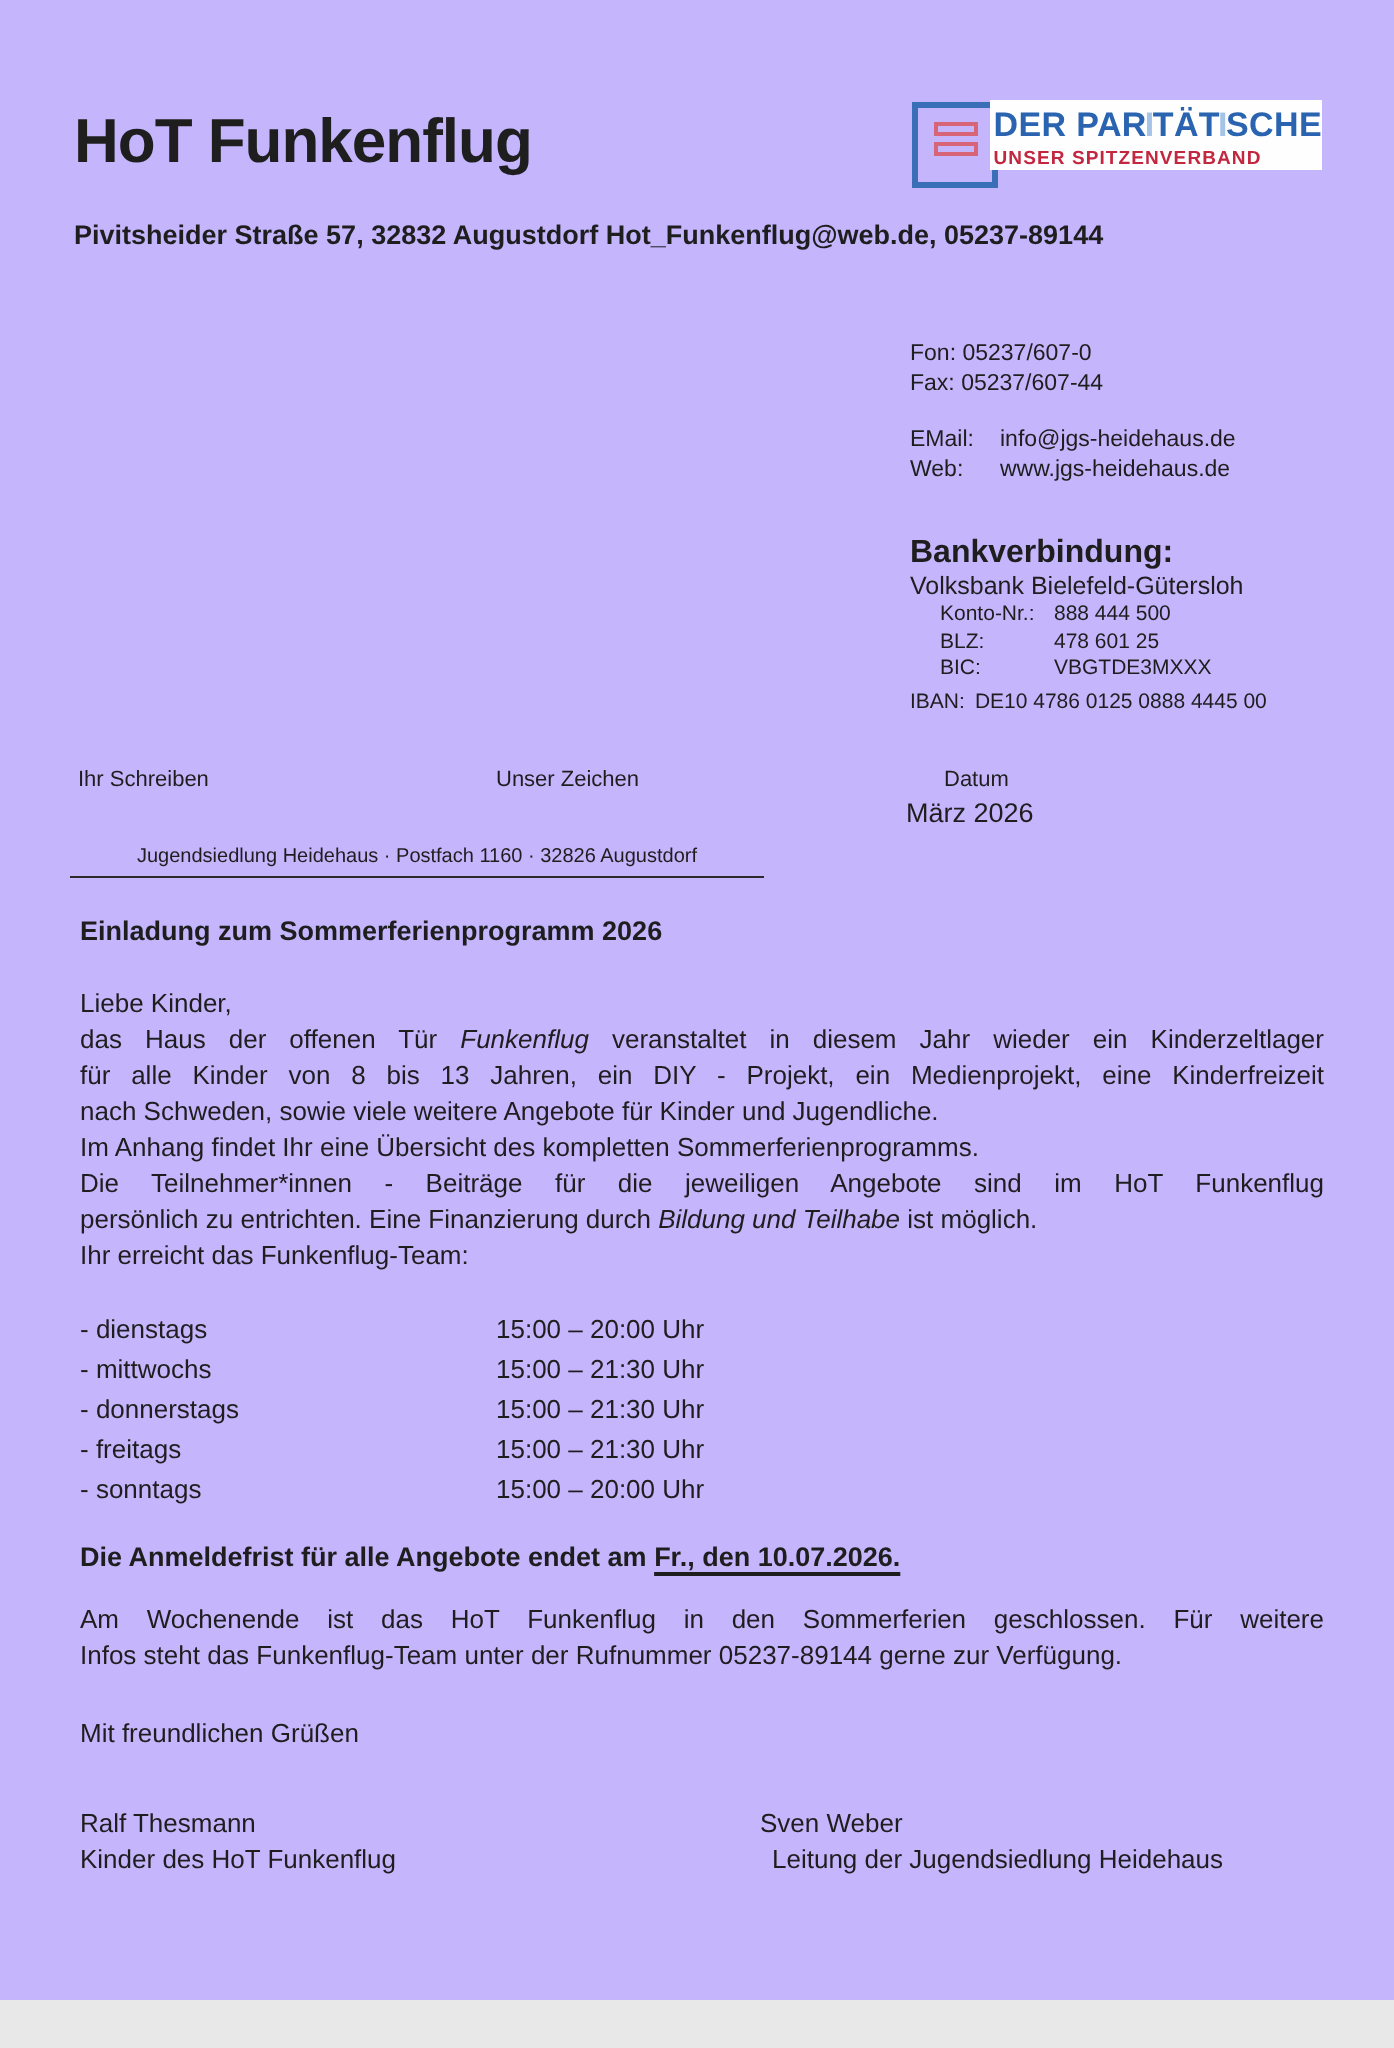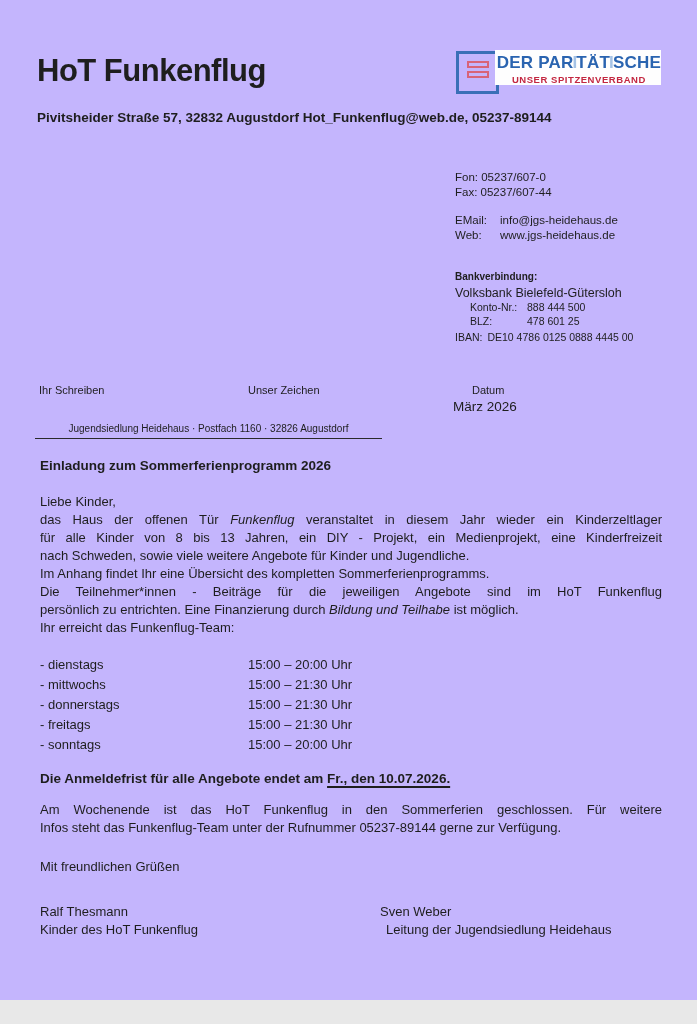--- a/index.html
+++ b/index.html
@@ -12,41 +12,41 @@
     background: #c4b5fd;
     font-family: "Liberation Sans", "DejaVu Sans", sans-serif;
     color: #1e1e1e;
     overflow: hidden;
   }
 
   
   .header { position: absolute; top: 50px; left: 37px; right: 36px; display: flex; justify-content: space-between; align-items: flex-start; }
   .doc-title { font-size: 31px; font-weight: bold; letter-spacing: -0.5px; padding-top: 3px; }
 
-  .logo { display: flex; align-items: flex-start; position: relative; height: 48px; text-align: center; }
+  .logo { display: flex; align-items: flex-start; position: relative; height: 48px; }
   .logo-square {
     width: 43px; height: 43px; border: 3px solid #3a6fb7; margin-top: 1px;
     padding-top: 7px; padding-left: 8px; flex: none;
   }
   .logo-bar { width: 22px; height: 7px; border: 2px solid #d86478; margin-bottom: 3px; }
   .logo-textblock { margin-left: -4px; background: #fefefe; padding-top: 4px; padding-left: 2px; }
   .logo-wordmark { font-size: 17px; font-weight: bold; color: #2a64b0; letter-spacing: 0.2px; white-space: nowrap; line-height: 18px; }
   .logo-wordmark .slit { color: #a5c3e6; margin: 0 -1px; }
   .logo-subtitle { font-size: 9.5px; font-weight: bold; color: #c32740; letter-spacing: 0.55px; white-space: nowrap; margin-top: 2px; }
 
   .address-line { position: absolute; top: 110px; left: 37px; font-size: 13.5px; font-weight: bold; white-space: nowrap; }
 
   
   .right-col { position: absolute; top: 170px; left: 455px; width: 238px; font-size: 11.5px; line-height: 15px; }
   .info-row { display: flex; }
   .info-row .lbl { flex: none; }
   .info-row .lbl-fixed { flex: none; width: 45px; }
   .info-row .val { white-space: nowrap; }
   .gap-sm { height: 13px; }
-  .bank-heading { margin-top: 26px; font-size: 10px; font-weight: bold; line-height: 16px; }
+  .bank-heading { margin-top: 26px; font-size: 16px; font-weight: bold; line-height: 16px; }
   .bank-name { font-size: 12.5px; line-height: 16px; }
   .bank-row { display: flex; font-size: 10.5px; line-height: 13.5px; }
   .bank-row .lbl { flex: none; width: 57px; margin-left: 15px; }
   .iban-row { display: flex; font-size: 10.5px; line-height: 15px; margin-top: 2px; }
   .iban-row .lbl { flex: none; margin-right: 5px; }
 
   
   .ref-label { position: absolute; font-size: 11px; white-space: nowrap; }
   .ref-1 { top: 384px; left: 39px; }
   .ref-2 { top: 384px; left: 248px; }
@@ -124,20 +124,24 @@
     <div class="bank-heading">Bankverbindung:</div>
     <div class="bank-name">Volksbank Bielefeld-Gütersloh</div>
     <div class="bank-row">
       <span class="lbl">Konto-Nr.:</span>
         <span class="val">888 444 500</span>
     </div>
     <div class="bank-row">
       <span class="lbl">BLZ:</span>
         <span class="val">478 601 25</span>
     </div>
+    <div class="bank-row">
+      <span class="lbl">BIC:</span>
+        <span class="val">VBGTDE3MXXX</span>
+    </div>
     <div class="iban-row">
       <span class="lbl">IBAN:</span>
         <span class="val">DE10 4786 0125 0888 4445 00</span>
     </div>
   </div>
 
   <div class="ref-label ref-1">Ihr Schreiben</div>
   <div class="ref-label ref-2">Unser Zeichen</div>
   <div class="ref-label ref-3">Datum</div>
   <div class="datum-value">März 2026</div>

